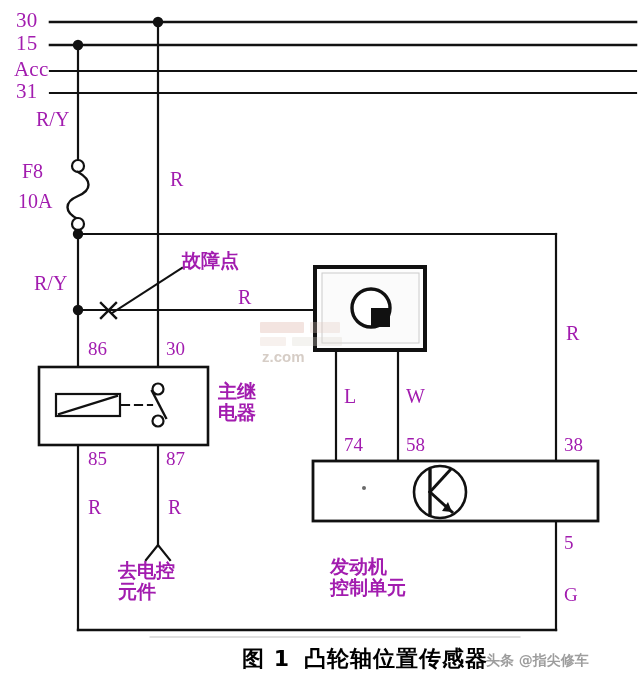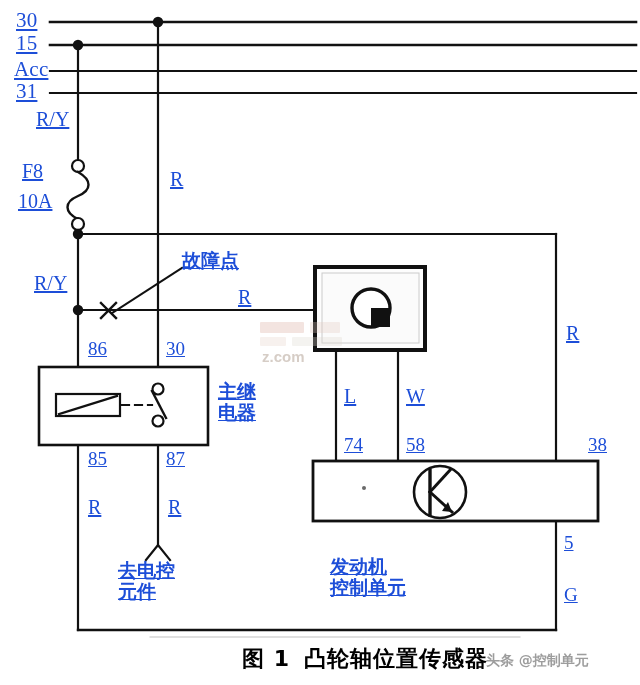--- a/index.html
+++ b/index.html
@@ -24,22 +24,21 @@
     position: absolute;
     left: 0;
     top: 0;
     width: 640px;
     height: 685px;
   }
   .lbl {
     position: absolute;
     white-space: pre;
     line-height: 1.12;
-    color: #1d4ed8;
-    text-decoration: underline;
+    color: #a21caf;
   }
   .serif-lbl {
     font-family: "Liberation Serif", "DejaVu Serif", serif;
   }
   .cjk-lbl {
     font-family: "DejaVu Sans", "Liberation Sans", sans-serif;
     font-weight: 700;
   }
   .bus-name  { font-size: 21px; letter-spacing: .2px; }
   .wire-code { font-size: 20px; }
@@ -211,21 +210,21 @@
   <div class="lbl serif-lbl pin-num" style="left:166px; top:338px;">30</div>
   <div class="lbl serif-lbl pin-num" style="left:88px;  top:448px;">85</div>
   <div class="lbl serif-lbl pin-num" style="left:166px; top:448px;">87</div>
 
   <div class="lbl cjk-lbl cjk-small" style="left:218px; top:381px;">主继
 电器</div>
 
 
   <div class="lbl serif-lbl pin-num" style="left:344px; top:434px;">74</div>
   <div class="lbl serif-lbl pin-num" style="left:406px; top:434px;">58</div>
-  <div class="lbl serif-lbl pin-num" style="left:588px; top:434px;">38</div>
+  <div class="lbl serif-lbl pin-num" style="left:564px; top:434px;">38</div>
   <div class="lbl serif-lbl pin-num" style="left:564px; top:532px;">5</div>
   <div class="lbl serif-lbl pin-num" style="left:564px; top:584px;">G</div>
 
   <div class="lbl cjk-lbl cjk-small" style="left:118px; top:560px;">去电控
 元件</div>
 
   <div class="lbl cjk-lbl cjk-small" style="left:330px; top:556px;">发动机
 控制单元</div>
 
   <div class="wm-center">
@@ -233,15 +232,15 @@
     <span class="wm-bar b2"></span>
     <span class="wm-bar b3"></span>
     <span class="wm-bar b4"></span>
   </div>
   <div class="wm-dotcom">z.com</div>
 
   <div class="caption-row">
     <span class="caption-num">图 1</span><span>凸轮轴位置传感器</span>
   </div>
 
-  <div class="watermark">头条 @控制单元</div>
+  <div class="watermark">头条 @指尖修车</div>
 
 </div>
 
 </body></html>

